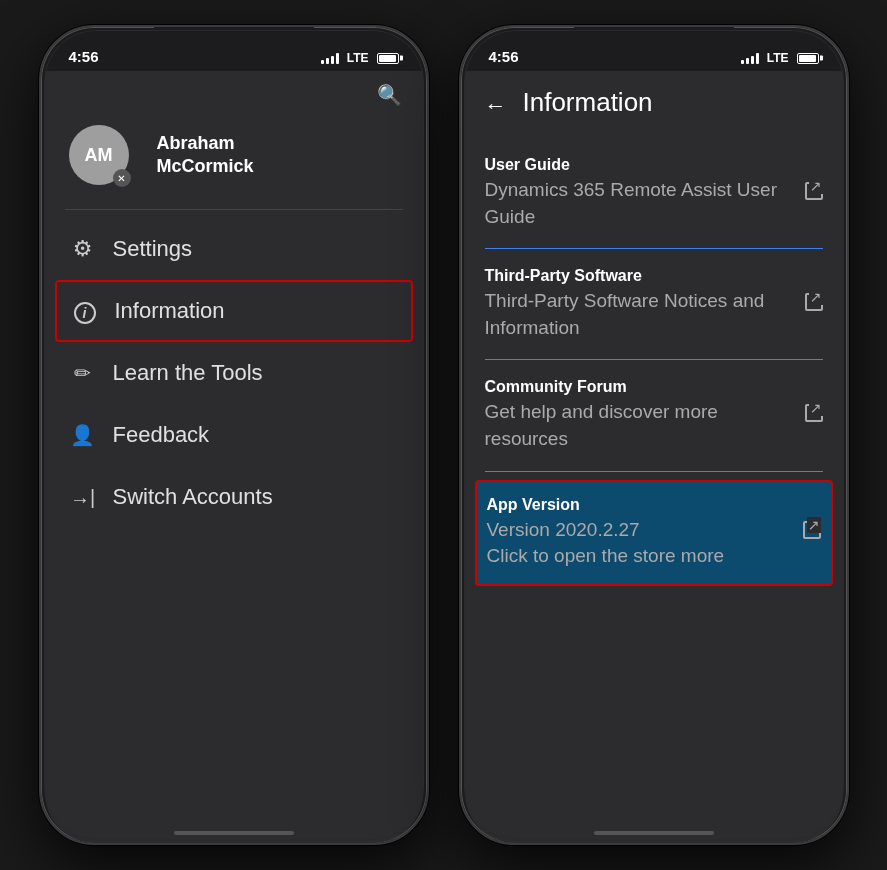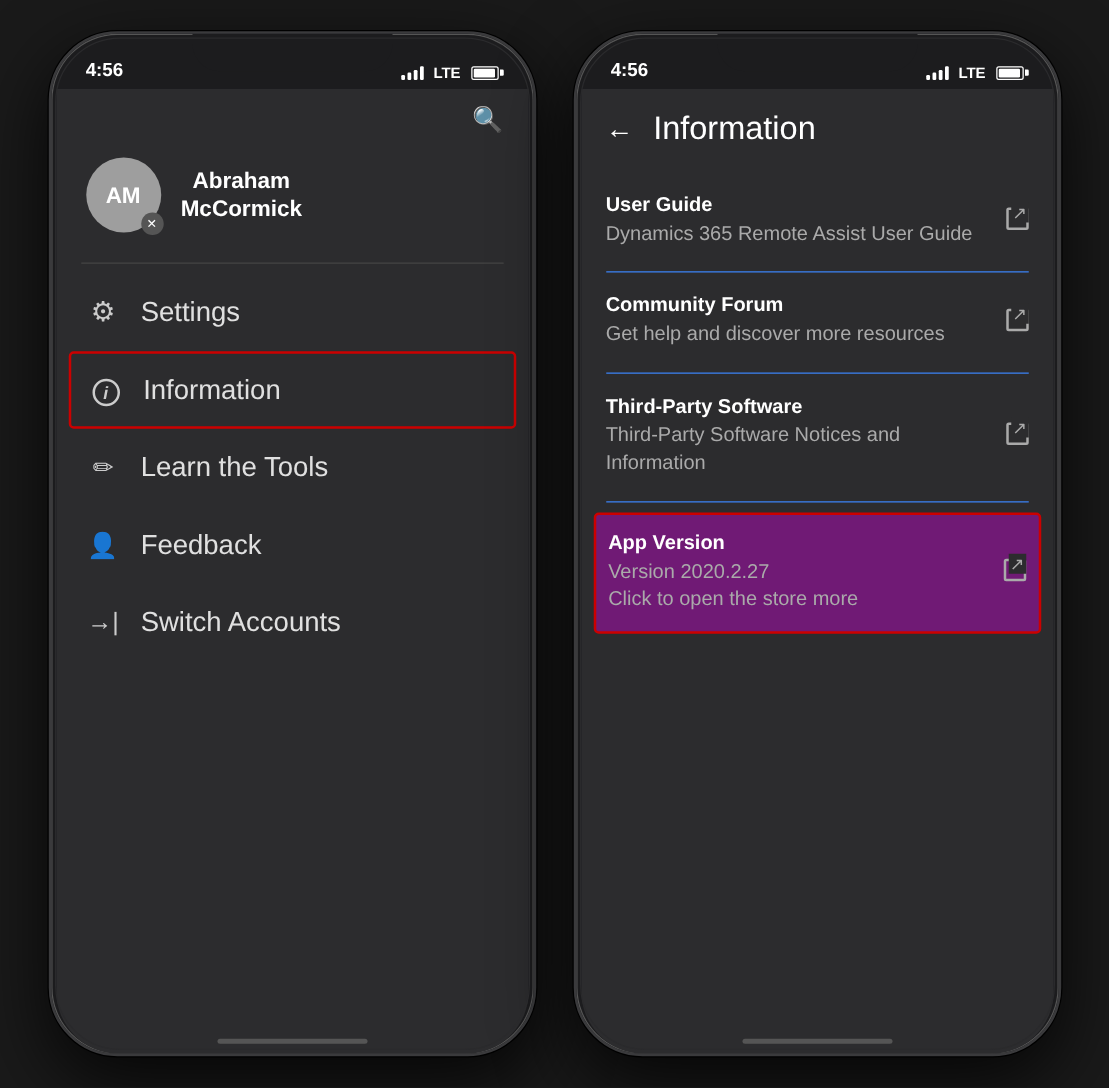--- a/index.html
+++ b/index.html
@@ -147,22 +147,21 @@
       color: #aaa;
       font-size: 20px;
       cursor: pointer;
     }
 
     
     .user-profile {
       display: flex;
       align-items: center;
       padding: 10px 24px 24px;
-      gap: 16px;
-      text-align: center;
+      gap: 28px;
     }
     .avatar-container {
       position: relative;
     }
     .avatar {
       width: 60px;
       height: 60px;
       border-radius: 50%;
       background: #9e9e9e;
       display: flex;
@@ -291,21 +290,21 @@
       flex: 1;
     }
     .info-item-title {
       color: #fff;
       font-size: 16px;
       font-weight: 600;
       margin-bottom: 3px;
     }
     .info-item-subtitle {
       color: #aaa;
-      font-size: 16px;
+      font-size: 19px;
       line-height: 1.4;
     }
     .external-link-icon {
       color: #aaa;
       font-size: 18px;
       margin-left: 12px;
       flex-shrink: 0;
     }
 
     .icon-info {
@@ -470,39 +469,39 @@
             <div class="info-item-title">User Guide</div>
             <div class="info-item-subtitle">Dynamics 365 Remote Assist User Guide</div>
           </div>
           <span class="external-link-icon">
             <div class="ext-link-glyph"></div>
           </span>
         </div>
 
         <div class="info-item">
           <div class="info-item-text">
+            <div class="info-item-title">Third-Party Software</div>
+            <div class="info-item-subtitle">Third-Party Software Notices and Information</div>
+          </div>
+          <span class="external-link-icon">
+            <div class="ext-link-glyph"></div>
+          </span>
+        </div>
+
+        <div class="info-item">
+          <div class="info-item-text">
             <div class="info-item-title">Community Forum</div>
             <div class="info-item-subtitle">Get help and discover more resources</div>
           </div>
           <span class="external-link-icon">
             <div class="ext-link-glyph"></div>
           </span>
         </div>
 
-        <div class="info-item">
-          <div class="info-item-text">
-            <div class="info-item-title">Third-Party Software</div>
-            <div class="info-item-subtitle">Third-Party Software Notices and Information</div>
-          </div>
-          <span class="external-link-icon">
-            <div class="ext-link-glyph"></div>
-          </span>
-        </div>
-
-        <div class="info-item highlighted" style="border-color:#cc0000; background: #701a75;">
+        <div class="info-item highlighted" style="border-color:#cc0000; background: #0c4a6e;">
           <div class="info-item-text">
             <div class="info-item-title">App Version</div>
             <div class="info-item-subtitle">Version 2020.2.27</div>
             <div class="info-item-subtitle">Click to open the store more</div>
           </div>
           <span class="external-link-icon">
             <div class="ext-link-glyph"></div>
           </span>
         </div>
 

